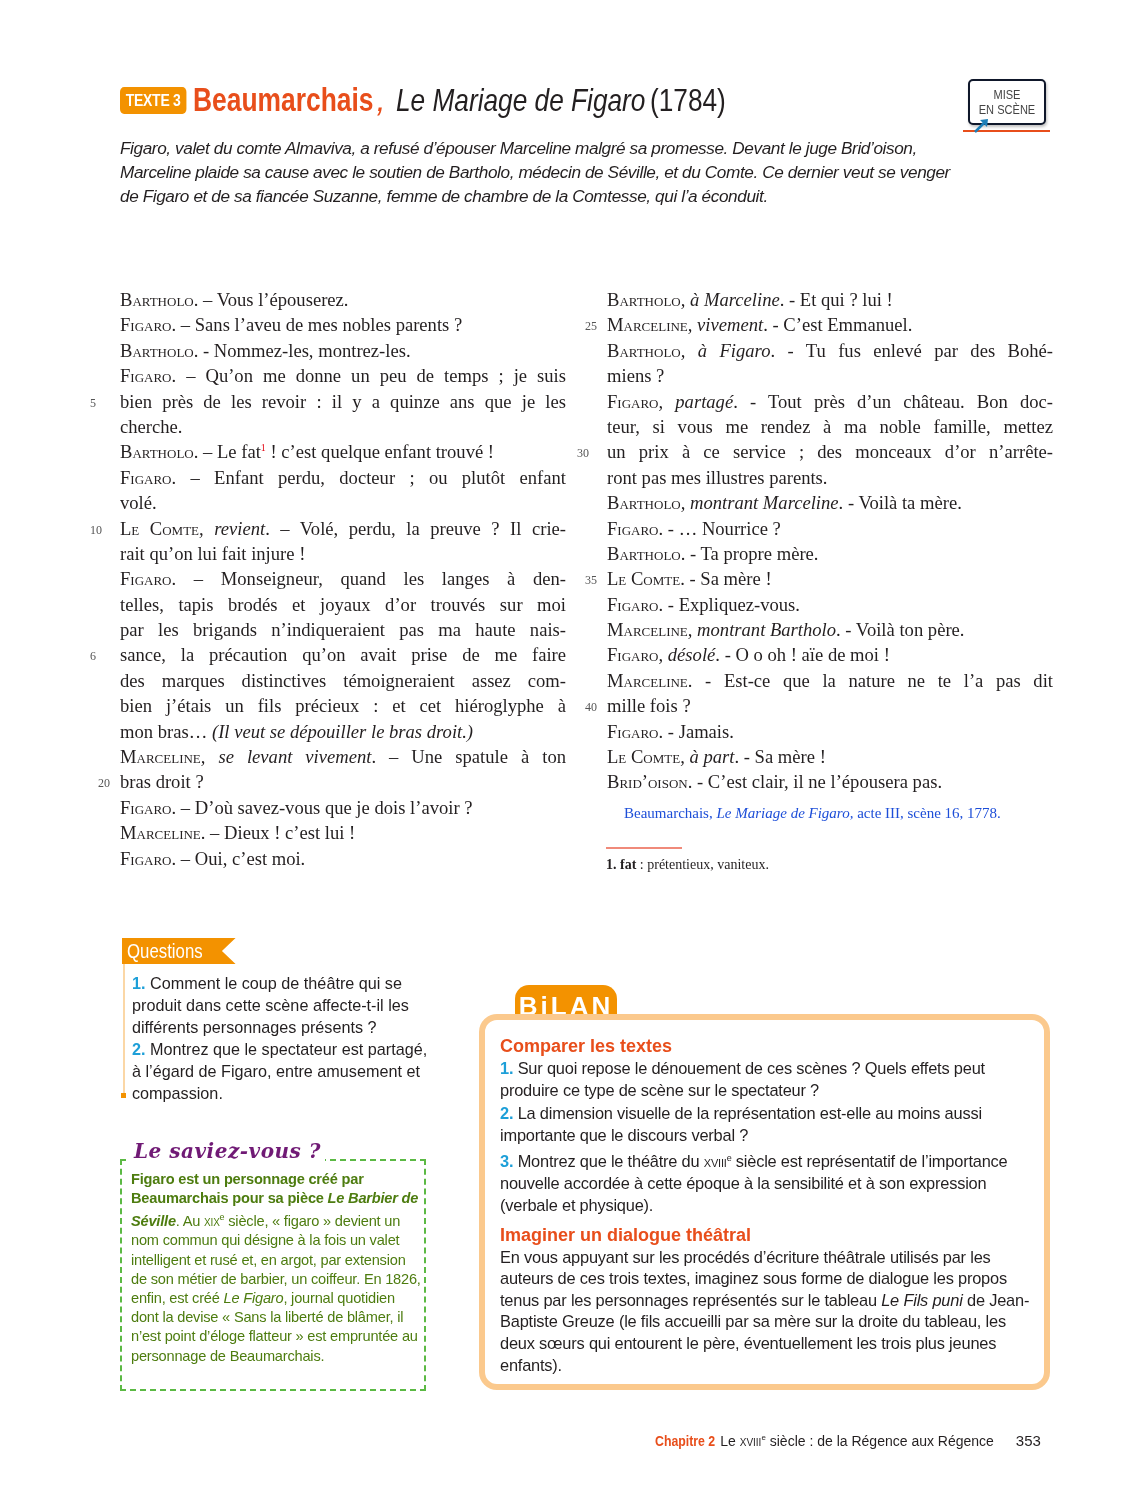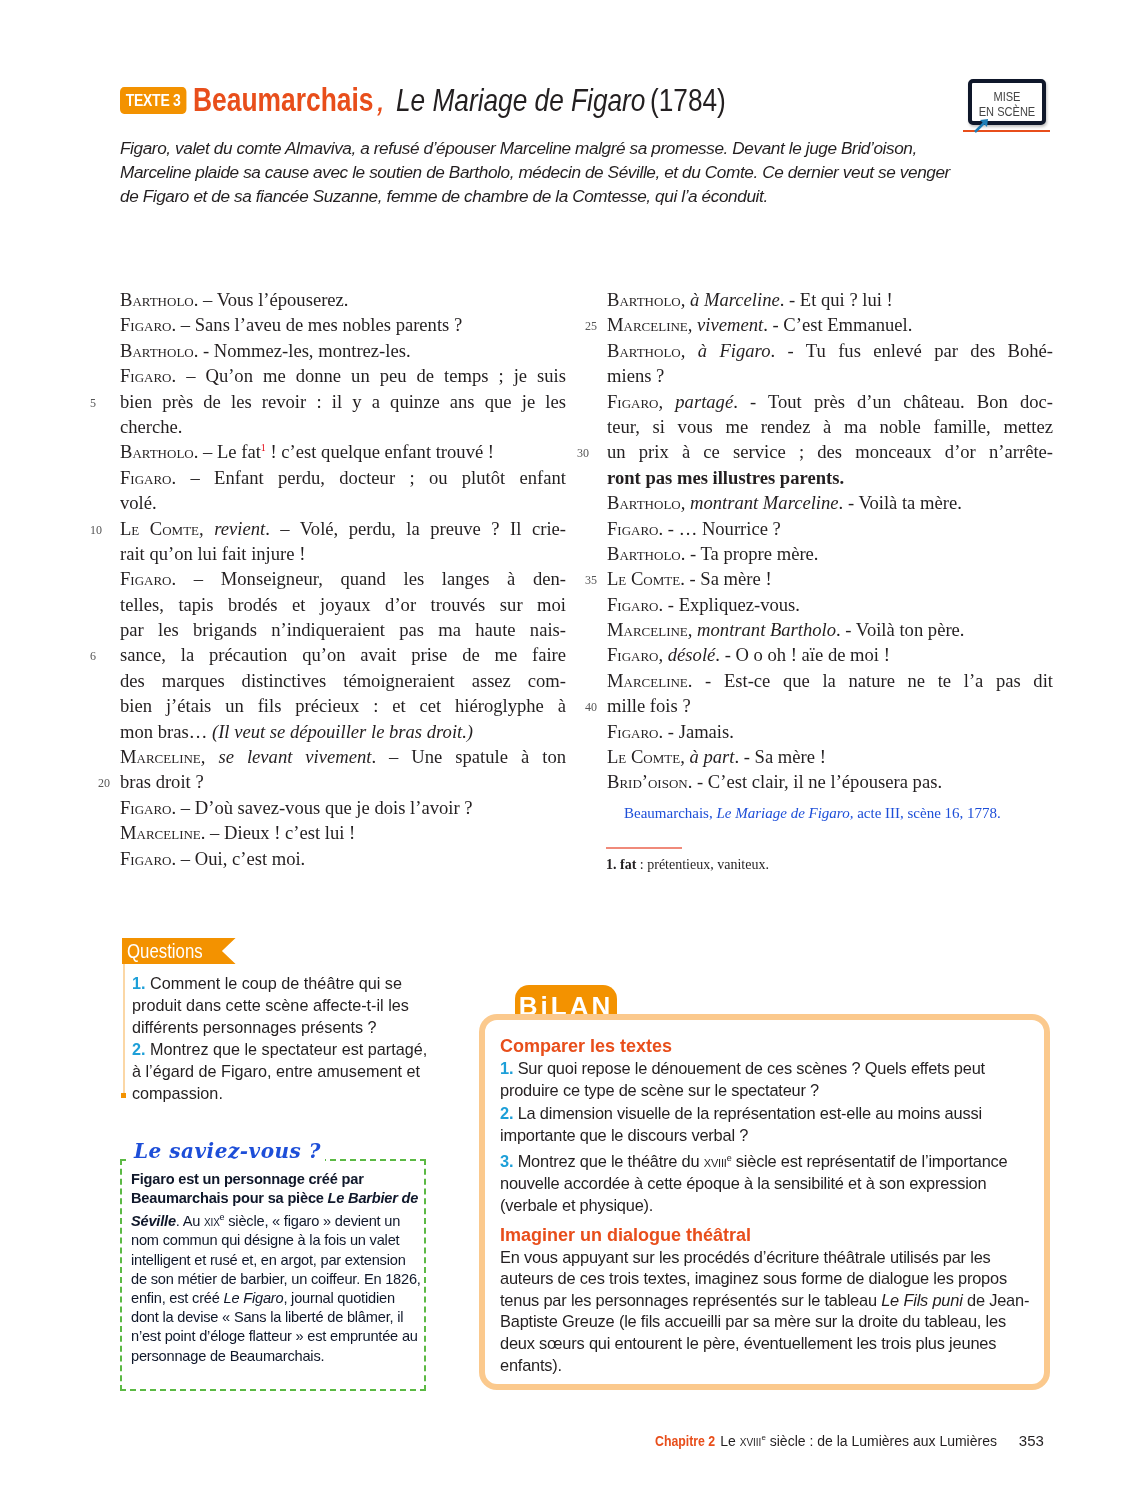--- a/index.html
+++ b/index.html
@@ -10,21 +10,21 @@
   .title-row { position: absolute; left: 120px; top: 80px; height: 40px; display: flex; align-items: center; }
   .texte-badge { background: #f39200; color: #fff; font-family: "Liberation Sans", sans-serif; font-weight: bold;
     font-size: 17px; letter-spacing: -0.3px; padding: 4px 7px 3px; border-radius: 5px; transform: scaleX(0.82); transform-origin: left center; margin-right: -8px; }
   .title-author { color: #e84e1b; font-family: "Liberation Sans", sans-serif; font-weight: bold; font-size: 33px;
     transform: scaleX(0.8); transform-origin: left center; display: inline-block; margin-right: -42px; }
   .title-comma { color: #e84e1b; font-family: "Liberation Sans", sans-serif; font-style: italic; font-size: 33px; margin-right: 10px; }
   .title-work { font-family: "Liberation Sans", sans-serif; font-style: italic; font-size: 32px; color: #231f20;
     transform: scaleX(0.82); transform-origin: left center; display: inline-block; margin-right: -50px; }
   .title-year { font-family: "Liberation Sans", sans-serif; font-size: 32px; color: #231f20; transform: scaleX(0.82); transform-origin: left center; display: inline-block; }
 
-  .mise-btn { position: absolute; left: 968px; top: 79px; width: 78px; height: 46px; border: 4px solid #0f172a; border-radius: 5px;
+  .mise-btn { position: absolute; left: 968px; top: 79px; width: 78px; height: 46px; border: 2px solid #0f172a; border-radius: 5px;
     background: #fff; box-shadow: 1px 2px 3px rgba(0,0,0,0.25); text-align: center; cursor: pointer;
     font-family: "Liberation Sans", sans-serif; font-size: 13px; line-height: 15px; color: #444; padding-top: 6px; }
   .mise-btn span { display: block; transform: scaleX(0.85); }
   .mise-underline { position: absolute; left: 963px; top: 130px; width: 87px; height: 2px; background: #e84e1b; }
   .mise-arrow { position: absolute; left: 973px; top: 116px; width: 18px; height: 18px; }
 
   .intro { position: absolute; left: 120px; top: 136px; width: 840px; font-family: "Liberation Sans", sans-serif; font-style: italic;
     font-size: 17.2px; line-height: 24.2px; color: #231f20; letter-spacing: -0.4px; }
 
   
@@ -51,22 +51,22 @@
   .q-rule { position: absolute; left: 123px; top: 964px; width: 2px; height: 132px; background: #fbd7a6; }
   .q-dot { position: absolute; left: 121px; top: 1093px; width: 5px; height: 5px; background: #f39200; }
   .q-list { position: absolute; left: 132px; top: 972px; width: 300px; font-family: "Liberation Sans", sans-serif; font-size: 16.2px; line-height: 22px; color: #231f20; }
   .q-item { margin-bottom: 0; }
   .qn { color: #1d9fd8; font-weight: bold; }
 
   
   .lsv-box { position: absolute; left: 120px; top: 1159px; width: 306px; height: 232px; border: 2px dashed #5bb944; border-top: none; }
   .lsv-topdash { position: absolute; left: 120px; top: 1159px; width: 306px; border-top: 2px dashed #5bb944; }
   .lsv-title { position: absolute; left: 130px; top: 1139px; background: #fff; padding: 0 4px; font-family: "DejaVu Serif", serif;
-    font-style: italic; font-weight: bold; font-size: 20px; color: #1d4ed8; letter-spacing: 0.5px; }
-  .lsv-text { position: absolute; left: 131px; top: 1170px; width: 290px; font-family: "Liberation Sans", sans-serif; font-size: 14.6px; line-height: 19.2px; color: #0f172a; letter-spacing: -0.2px; }
+    font-style: italic; font-weight: bold; font-size: 20px; color: #701a75; letter-spacing: 0.5px; }
+  .lsv-text { position: absolute; left: 131px; top: 1170px; width: 290px; font-family: "Liberation Sans", sans-serif; font-size: 14.6px; line-height: 19.2px; color: #4d7c0f; letter-spacing: -0.2px; }
   .lsv-text b { font-weight: bold; }
   .smallcaps { font-variant: small-caps; }
 
   
   .bilan-tab { position: absolute; left: 515px; top: 985px; width: 102px; height: 42px; background: #f39200; border-radius: 14px 14px 0 0;
     color: #fff; font-family: "Liberation Sans", sans-serif; font-weight: bold; font-size: 26px; text-align: center; line-height: 42px; letter-spacing: 3px; }
   .bilan-box { position: absolute; left: 479px; top: 1014px; width: 571px; height: 376px; border: 6px solid #fbc98d; border-radius: 18px; background: #fff; }
   .bilan-content { position: absolute; left: 500px; top: 1034px; width: 530px; font-family: "Liberation Sans", sans-serif; color: #231f20; }
   .bilan-h { color: #e84e1b; font-weight: bold; font-size: 18px; line-height: 24px; }
   .bilan-item { font-size: 16.4px; line-height: 21.6px; margin-bottom: 2px; letter-spacing: -0.2px; }
@@ -195,21 +195,21 @@
       <span style="display: block; text-align: justify; text-align-last: justify;"><span class="sc">Figaro</span><span class="it">, partagé</span><span>. - Tout près d’un château. Bon doc-</span></span>
     </div>
     <div class="line just">
       <span style="display: block; text-align: justify; text-align-last: justify;"><span>teur, si vous me rendez à ma noble famille, mettez</span></span>
     </div>
     <div class="line just">
       <span class="lnum">30</span>
       <span style="display: block; text-align: justify; text-align-last: justify;"><span>un prix à ce service ; des monceaux d’or n’arrête-</span></span>
     </div>
     <div class="line">
-      <span style="display: block; font-weight: bold;"><span>ront pas mes illustres parents.</span></span>
+      <span style="display: block;"><span>ront pas mes illustres parents.</span></span>
     </div>
     <div class="line">
       <span style="display: block;"><span class="sc">Bartholo</span><span class="it">, montrant Marceline</span><span>. - Voilà ta mère.</span></span>
     </div>
     <div class="line">
       <span style="display: block;"><span class="sc">Figaro</span><span>. - … Nourrice ?</span></span>
     </div>
     <div class="line">
       <span style="display: block;"><span class="sc">Bartholo</span><span>. - Ta propre mère.</span></span>
     </div>
@@ -271,15 +271,15 @@
   <div class="bilan-h">Comparer les textes</div>
   <div class="bilan-item"><span class="qn">1.</span><span> Sur quoi repose le dénouement de ces scènes ? Quels effets peut produire ce type de scène sur le spectateur ?</span></div>
   <div class="bilan-item"><span class="qn">2.</span><span> La dimension visuelle de la représentation est-elle au moins aussi importante que le discours verbal ?</span></div>
   <div class="bilan-item"><span class="qn">3.</span><span> Montrez que le théâtre du </span><span class="smallcaps">xviii</span><sup style="font-size:9px">e</sup><span> siècle est représentatif de l’importance nouvelle accordée à cette époque à la sensibilité et à son expression (verbale et physique).</span></div>
   <div class="bilan-h bilan-h2">Imaginer un dialogue théâtral</div>
   <div class="bilan-para"><span>En vous appuyant sur les procédés d’écriture théâtrale utilisés par les auteurs de ces trois textes, imaginez sous forme de dialogue les propos tenus par les personnages représentés sur le tableau </span><i>Le Fils puni</i><span> de Jean-Baptiste Greuze (le fils accueilli par sa mère sur la droite du tableau, les deux sœurs qui entourent le père, éventuellement les trois plus jeunes enfants).</span></div>
 </div>
 
 <div class="footer">
   <span class="chap">Chapitre 2</span>
-  <span><span>Le </span><span class="smallcaps">xviii</span><sup style="font-size:8px">e</sup><span> siècle : de la Lumières aux Lumières</span></span>
+  <span><span>Le </span><span class="smallcaps">xviii</span><sup style="font-size:8px">e</sup><span> siècle : de la Régence aux Régence</span></span>
   <span class="pnum">353</span>
 </div>
 
 </body></html>

